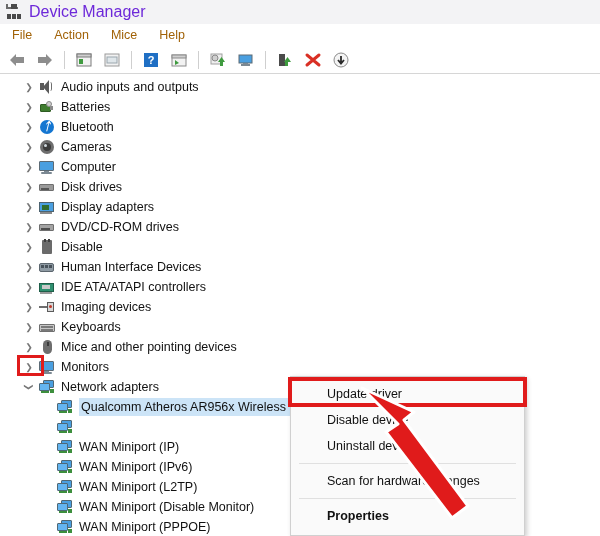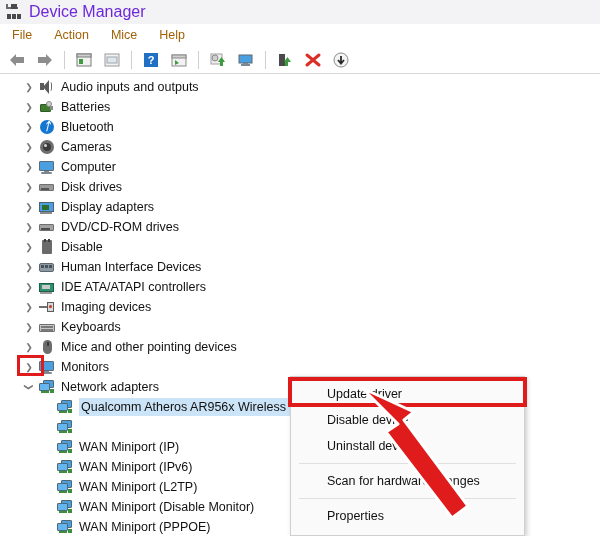--- a/index.html
+++ b/index.html
@@ -201,21 +201,21 @@
     z-index: 5;
   }
   .ctx-item {
     height: 26px;
     display: flex; align-items: center;
     padding-left: 36px;
     font-size: 12.5px;
     color: #111;
     cursor: default;
   }
-  .ctx-item.bold { font-weight: normal; }
+  .ctx-item.bold { font-weight: bold; }
   .ctx-sep {
     height: 1px;
     background: #e0e0e0;
     margin: 4px 8px 4px 8px;
   }
   
   .ctx-highlight {
     position: absolute;
     left: 288px; top: 377px;
     width: 239px; height: 30px;

